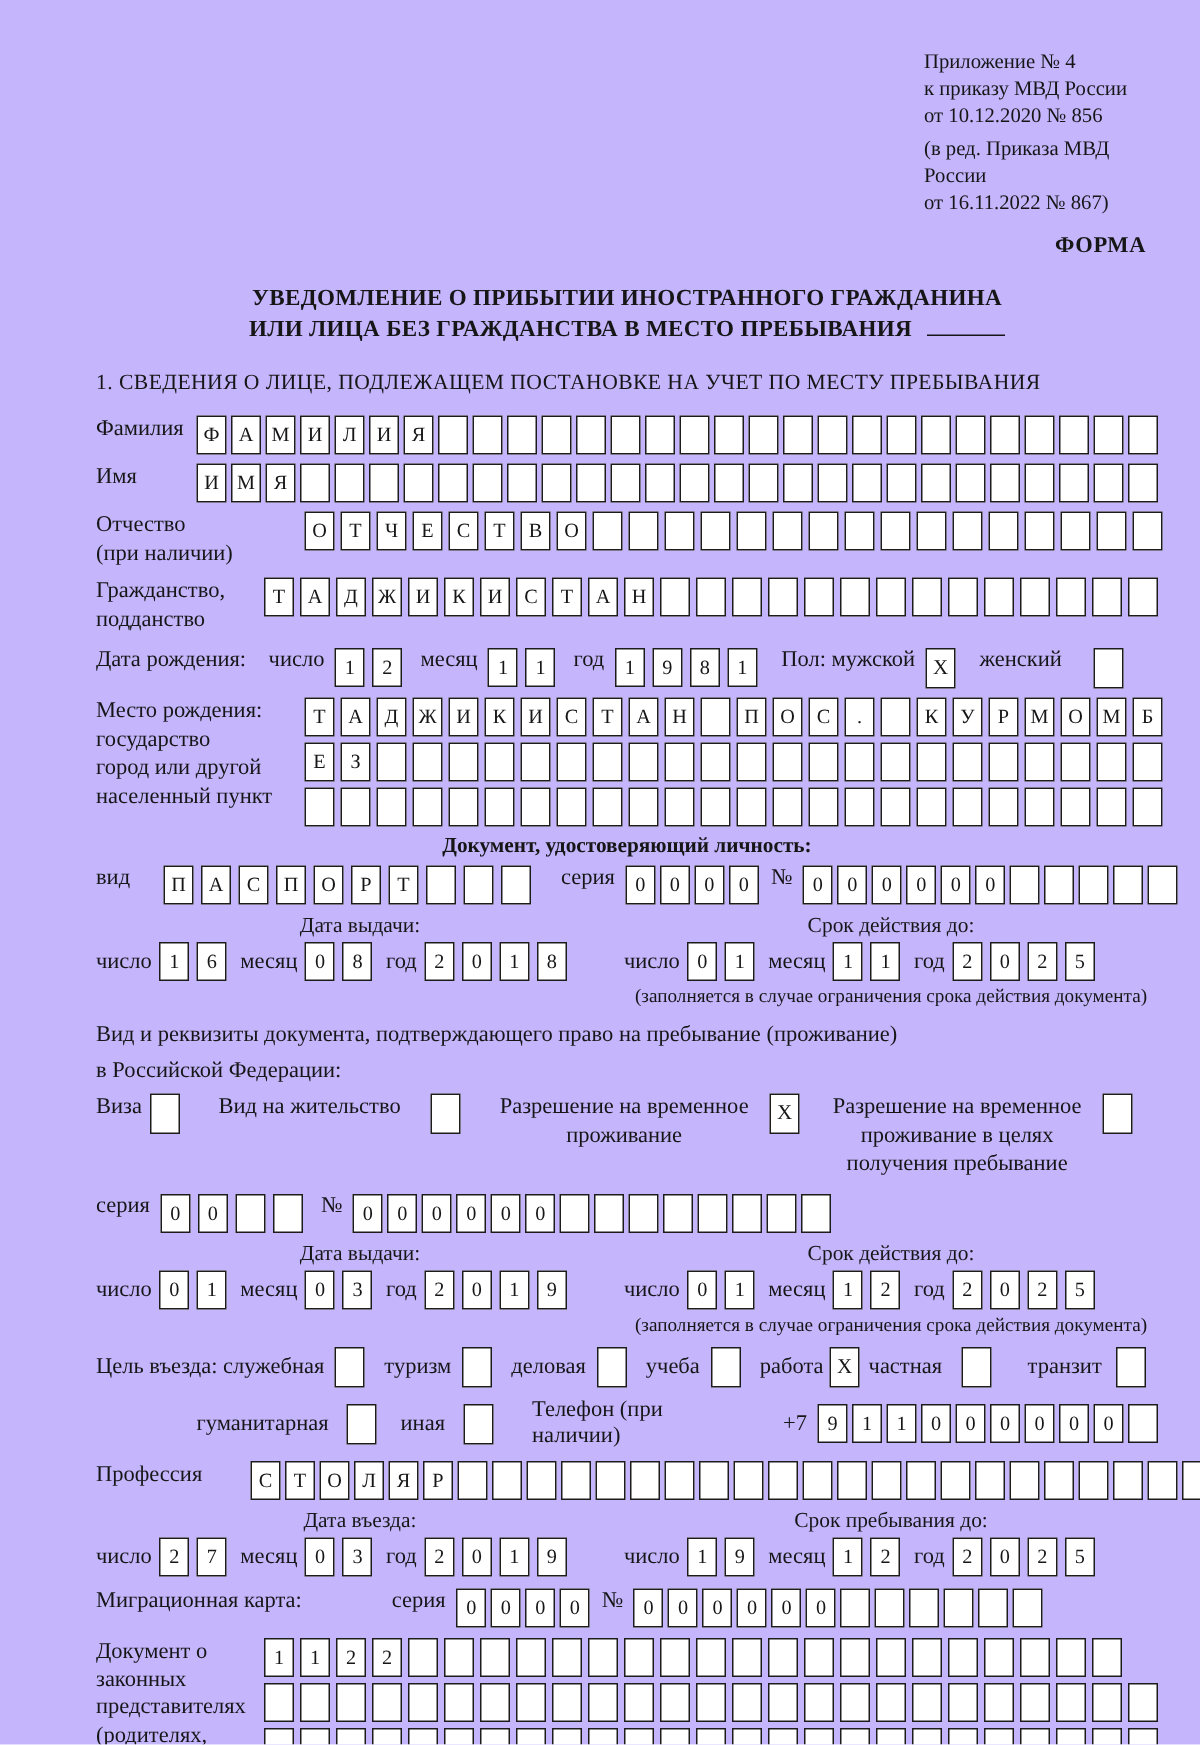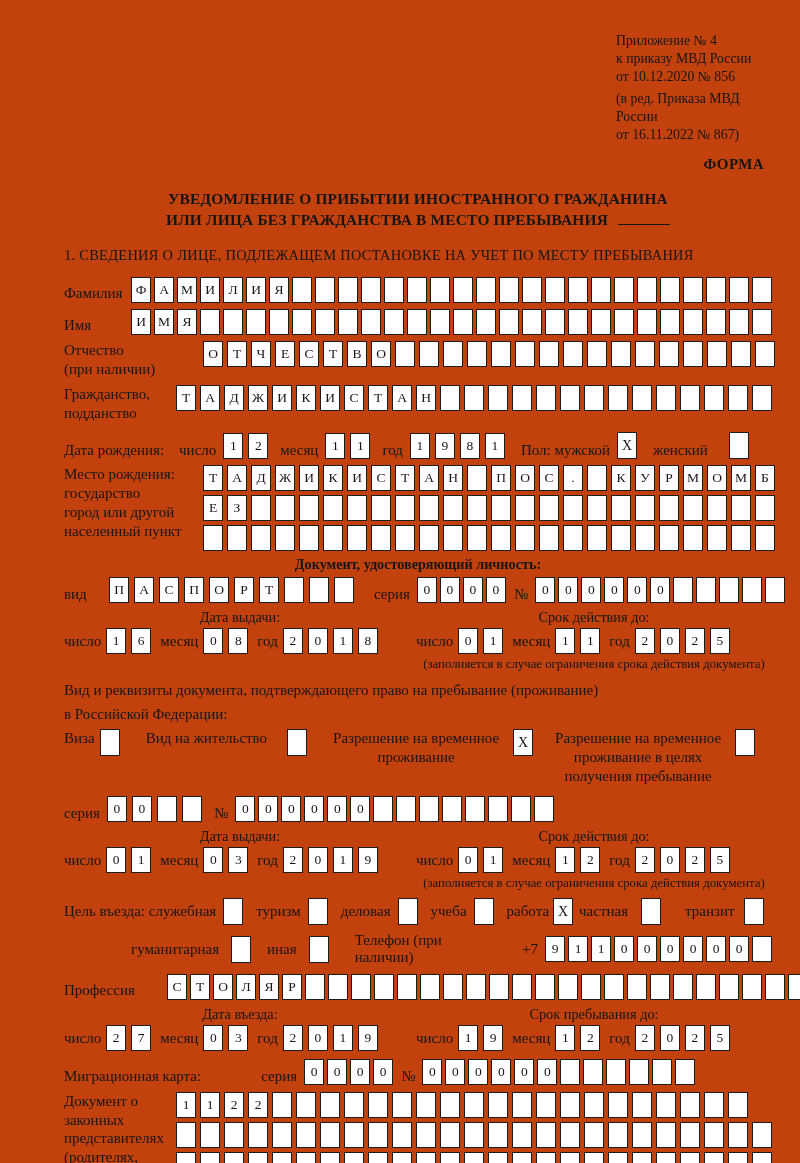--- a/index.html
+++ b/index.html
@@ -1,29 +1,29 @@
 <!DOCTYPE html>
 <html><head>
 <meta charset="utf-8">
 <style>
   * { margin:0; padding:0; box-sizing:border-box; }
   html,body { background:#ffffff; }
   body { width:800px; font-family:"Liberation Serif","DejaVu Serif",serif; color:#161616; }
-  .page { width:800px; height:1163px; padding:32px 28px 10px 64px; overflow:hidden; position:relative; background:#c2410c; font-size:15px; }
+  .page { width:800px; height:1163px; padding:32px 28px 10px 64px; overflow:hidden; position:relative; background:#c4b5fd; font-size:15px; }
 
   .hdr-block { margin-left:552px; font-size:13.8px; line-height:18px; }
   .hdr-sub { margin-top:4px; }
   .forma { text-align:right; font-weight:bold; margin:12px 8px 0 0; font-size:15px; letter-spacing:.4px; }
 
   .title { text-align:center; font-weight:bold; font-size:15.4px; line-height:21px; margin-top:15px; letter-spacing:.2px; }
   .blank-u { display:inline-block; width:52px; height:13px; border-bottom:1.7px solid #161616; margin-left:10px; }
 
   .sec-head { font-weight:normal; font-size:14.4px; margin-top:17px; letter-spacing:.3px; white-space:nowrap; }
 
-  .row { display:flex; align-items:flex-end; margin-top:6px; }
+  .row { display:flex; align-items:flex-start; margin-top:6px; }
   .row.top { align-items:flex-start; }
   .mt10 { margin-top:9px; }
   .flabel { flex:none; font-size:15px; line-height:19px; }
   .w67 { width:67px; } .w112 { width:112px; } .w139 { width:139px; }
 
   .cells { display:flex; gap:3px; flex:none; }
   .cells.g4 { gap:4px; }
   .cells.sp { gap:5px; }
   .cell { flex:none; display:flex; align-items:center; justify-content:center; width:20px; height:26px; border:1.5px solid #1c1c1c; font-size:13.5px; background:#fff; }
   .cb { flex:none; display:flex; align-items:center; justify-content:center; width:20px; height:27px; border:1.5px solid #1c1c1c; font-size:14px; background:#fff; }

